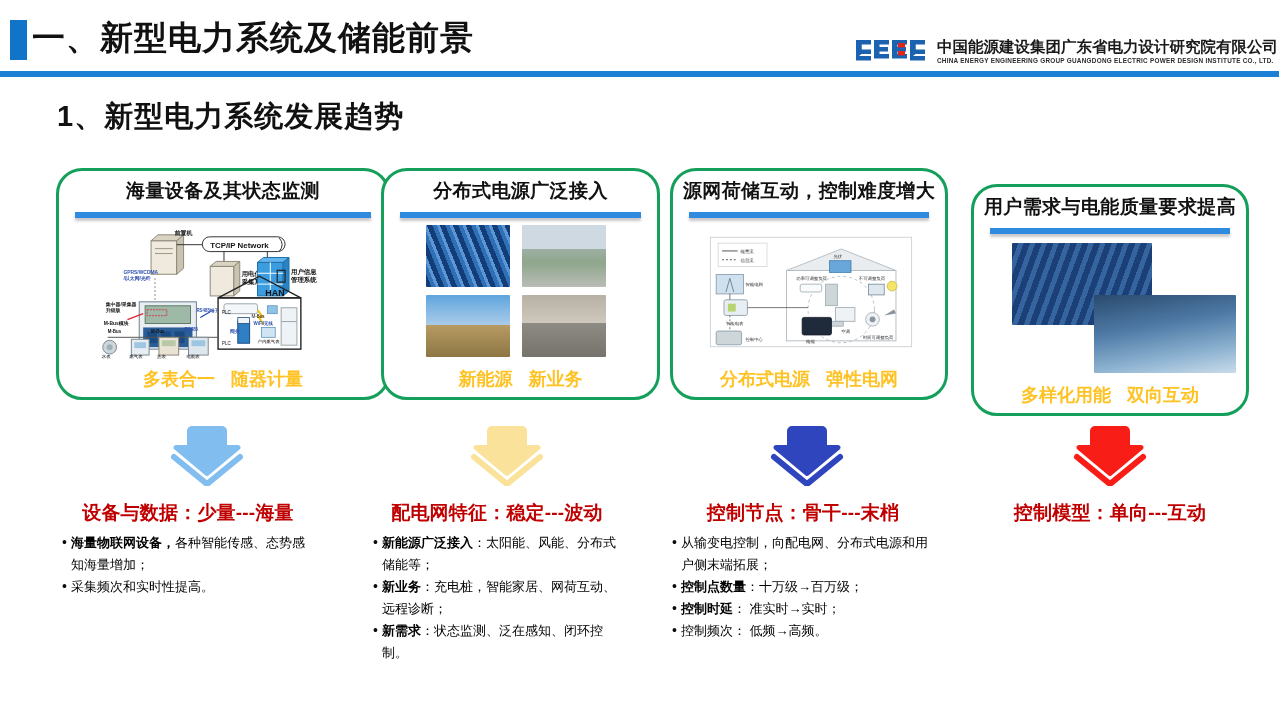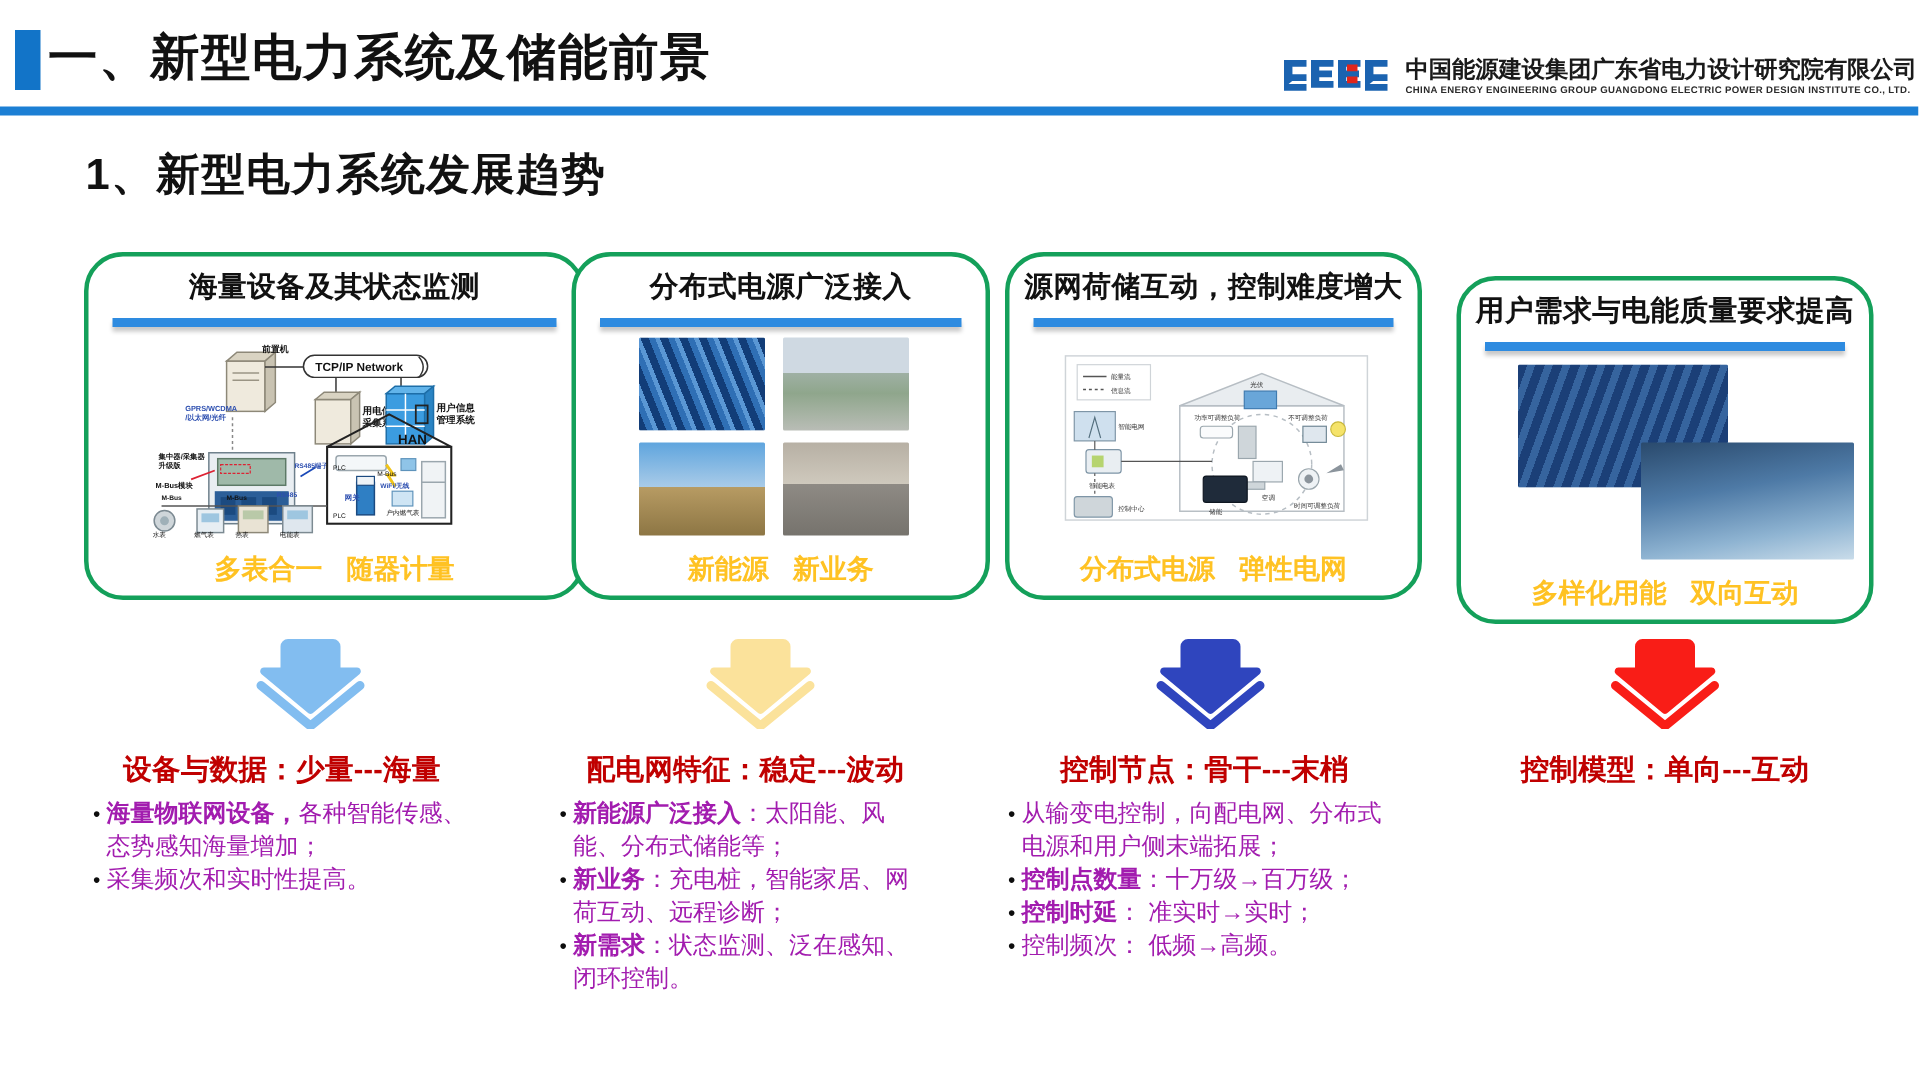--- a/index.html
+++ b/index.html
@@ -197,23 +197,23 @@
     font-weight: bold;
     color: #C00000;
     letter-spacing: 0.2px;
     white-space: nowrap;
     margin-bottom: 6px;
   }
   .bullets { list-style: none; margin: 0; padding: 0; }
   .bullet {
     position: relative;
     padding-left: 9px;
-    font-size: 16px;
+    font-size: 13px;
     line-height: 22px;
-    color: #a21caf;
+    color: #000000;
     text-indent: 0;
   }
   .bullet::before {
     content: "\2022";
     position: absolute;
     left: 0; top: -1px;
     font-size: 14px;
     color: #0D0D0D;
   }
   .bullet b { font-weight: bold; }

